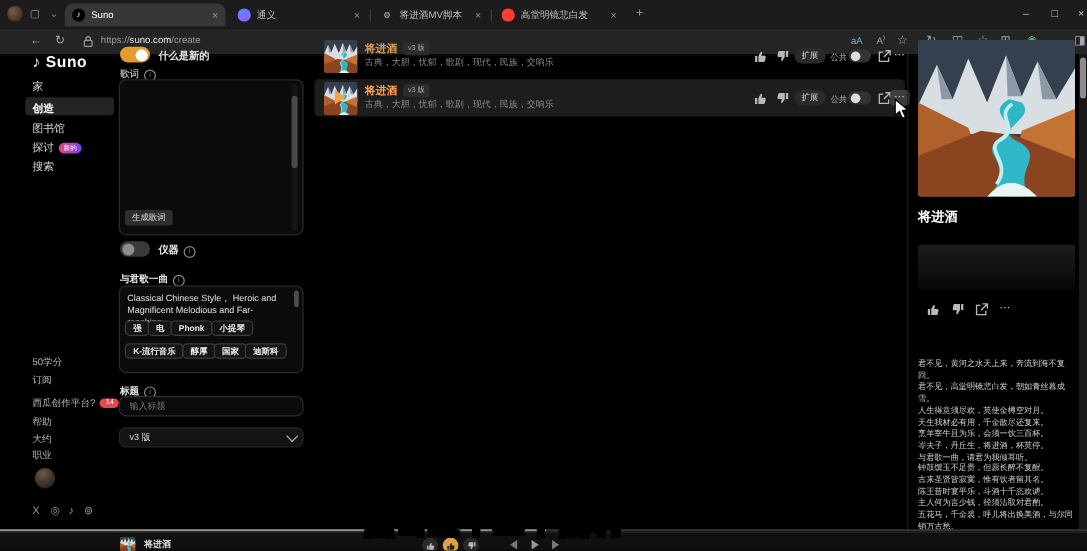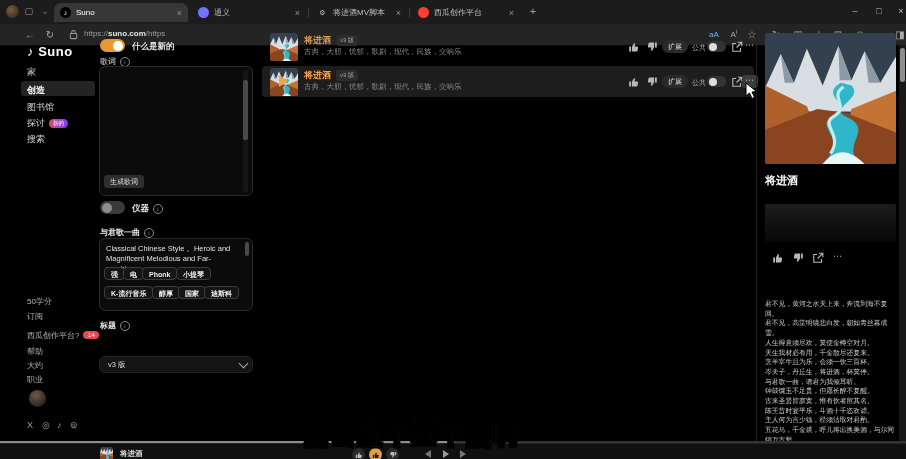--- a/index.html
+++ b/index.html
@@ -20,21 +20,21 @@
             display:flex;align-items:center;justify-content:center;font-size:7px;}
   .tab .lbl{flex:1;overflow:hidden;white-space:nowrap;}
   .tab .tclose{margin-left:5px;color:#8f8f8f;font-size:9px;}
   .tabsep{position:absolute;top:8px;width:1px;height:10px;background:#3c3c3c;}
   .winbtn{position:absolute;top:1px;width:22px;height:20px;color:#bbb;font-size:9px;
           text-align:center;line-height:20px;}
   .addressbar{position:absolute;left:0;top:24px;width:906px;height:21px;background:#242424;
               border-bottom:1px solid #0a0a0a;}
   .ab-icon{position:absolute;top:3px;height:15px;line-height:15px;color:#a8a8a8;font-size:10px;text-align:center;width:16px;}
   .url{position:absolute;left:84px;top:5px;font-size:8px;color:#9d9d9d;}
-  .url b{color:#e6e6e6;font-weight:bold;}
+  .url b{color:#e6e6e6;font-weight:normal;}
   .scrollbar-v{position:absolute;right:0;top:45px;width:7px;height:398px;background:#181818;}
   .scrollbar-v .thumb{position:absolute;left:1px;top:3px;width:5px;height:34px;background:#8d8d8d;}
 
   
   .logo{position:absolute;left:27px;top:44px;color:#fff;font-size:13px;font-weight:bold;letter-spacing:.5px;}
   .navitem{position:absolute;left:27px;font-size:9px;color:#d8d8d8;}
   .nav-active{position:absolute;left:21px;top:81px;width:74px;height:15px;background:#242424;border-radius:3px;}
   .badge-grad{display:inline-block;margin-left:4px;padding:1px 4px;border-radius:6px;
               font-size:5.5px;color:#fff;background:linear-gradient(90deg,#e1477e,#7b3ff2);vertical-align:1px;}
   .footitem{position:absolute;left:27px;font-size:8px;color:#b5b5b5;}
@@ -167,37 +167,37 @@
     </div>
     <div class="tabsep" style="left:308px"></div>
     <div class="tab" style="left:311px;width:96px">
       <span class="fav" style="color:#b9b9b9">⚙</span>
       <span class="lbl">将进酒MV脚本</span>
       <span class="tclose">×</span>
     </div>
     <div class="tabsep" style="left:409px"></div>
     <div class="tab" style="left:412px;width:108px">
       <span class="fav" style="background:#ff3d2e"></span>
-      <span class="lbl">西瓜创作平台</span>
+      <span class="lbl">高堂明镜悲白发</span>
       <span class="tclose">×</span>
     </div>
     <span class="ts-icon" style="left:526px;font-size:11px">+</span>
 
     <span class="winbtn" style="left:844px">–</span>
     <span class="winbtn" style="left:868px">□</span>
     <span class="winbtn" style="left:890px">×</span>
   </div>
 
   <div class="addressbar">
     <span class="ab-icon" style="left:22px">←</span>
     <span class="ab-icon" style="left:42px">↻</span>
     <svg class="icon ab-icon" style="left:68px;width:11px;height:11px;top:5px">
         <use href="#lockIc" style="color:#9a9a9a"></use>
       </svg>
-    <span class="url"><span>https://</span><b>suno.com</b><span>/https</span></span>
+    <span class="url"><span>https://</span><b>suno.com</b><span>/create</span></span>
 
     <span class="ab-icon" style="left:706px;color:#6cb2ff;font-size:8px">aA</span>
     <span class="ab-icon" style="left:726px;font-size:8px">A⁾</span>
     <span class="ab-icon" style="left:744px">☆</span>
     <span class="ab-icon" style="left:768px">↻</span>
     <span class="ab-icon" style="left:790px">◫</span>
     <span class="ab-icon" style="left:811px">☆</span>
     <span class="ab-icon" style="left:830px">⊞</span>
     <span class="ab-icon" style="left:852px;color:#5bbf6e">◉</span>
     <span class="ab-icon" style="left:874px">…</span>
@@ -252,20 +252,21 @@
   <div class="chip" style="left:104px;top:267px">强</div>
   <div class="chip" style="left:123px;top:267px">电</div>
   <div class="chip" style="left:142px;top:267px">Phonk</div>
   <div class="chip" style="left:176px;top:267px">小提琴</div>
   <div class="chip" style="left:104px;top:286px">K-流行音乐</div>
   <div class="chip" style="left:152px;top:286px">醇厚</div>
   <div class="chip" style="left:178px;top:286px">国家</div>
   <div class="chip" style="left:204px;top:286px">迪斯科</div>
 
   <div class="plabel" style="left:100px;top:320px;font-size:8px"><span>标题</span><span class="info-i">i</span></div>
+  <input class="textinput" style="left: 99px; top: 330px; width: 154px; height: 17px;" placeholder="输入标题">
 
   <div class="select" style="left:99px;top:356px;width:154px;height:17px">v3 版</div>
   <div class="chev" style="left:240px;top:360px"></div>
 
 
   <div class="songrow" style="top:32px"></div>
   <svg class="thumb" style="left:270px;top:33px">
       <use href="#albumArt" width="28" height="28"></use>
     </svg>
   <div class="row-title" style="left:304px;top:34px;color:#d89a55"><span>将进酒</span><span class="ver-badge">v3 版</span></div>

